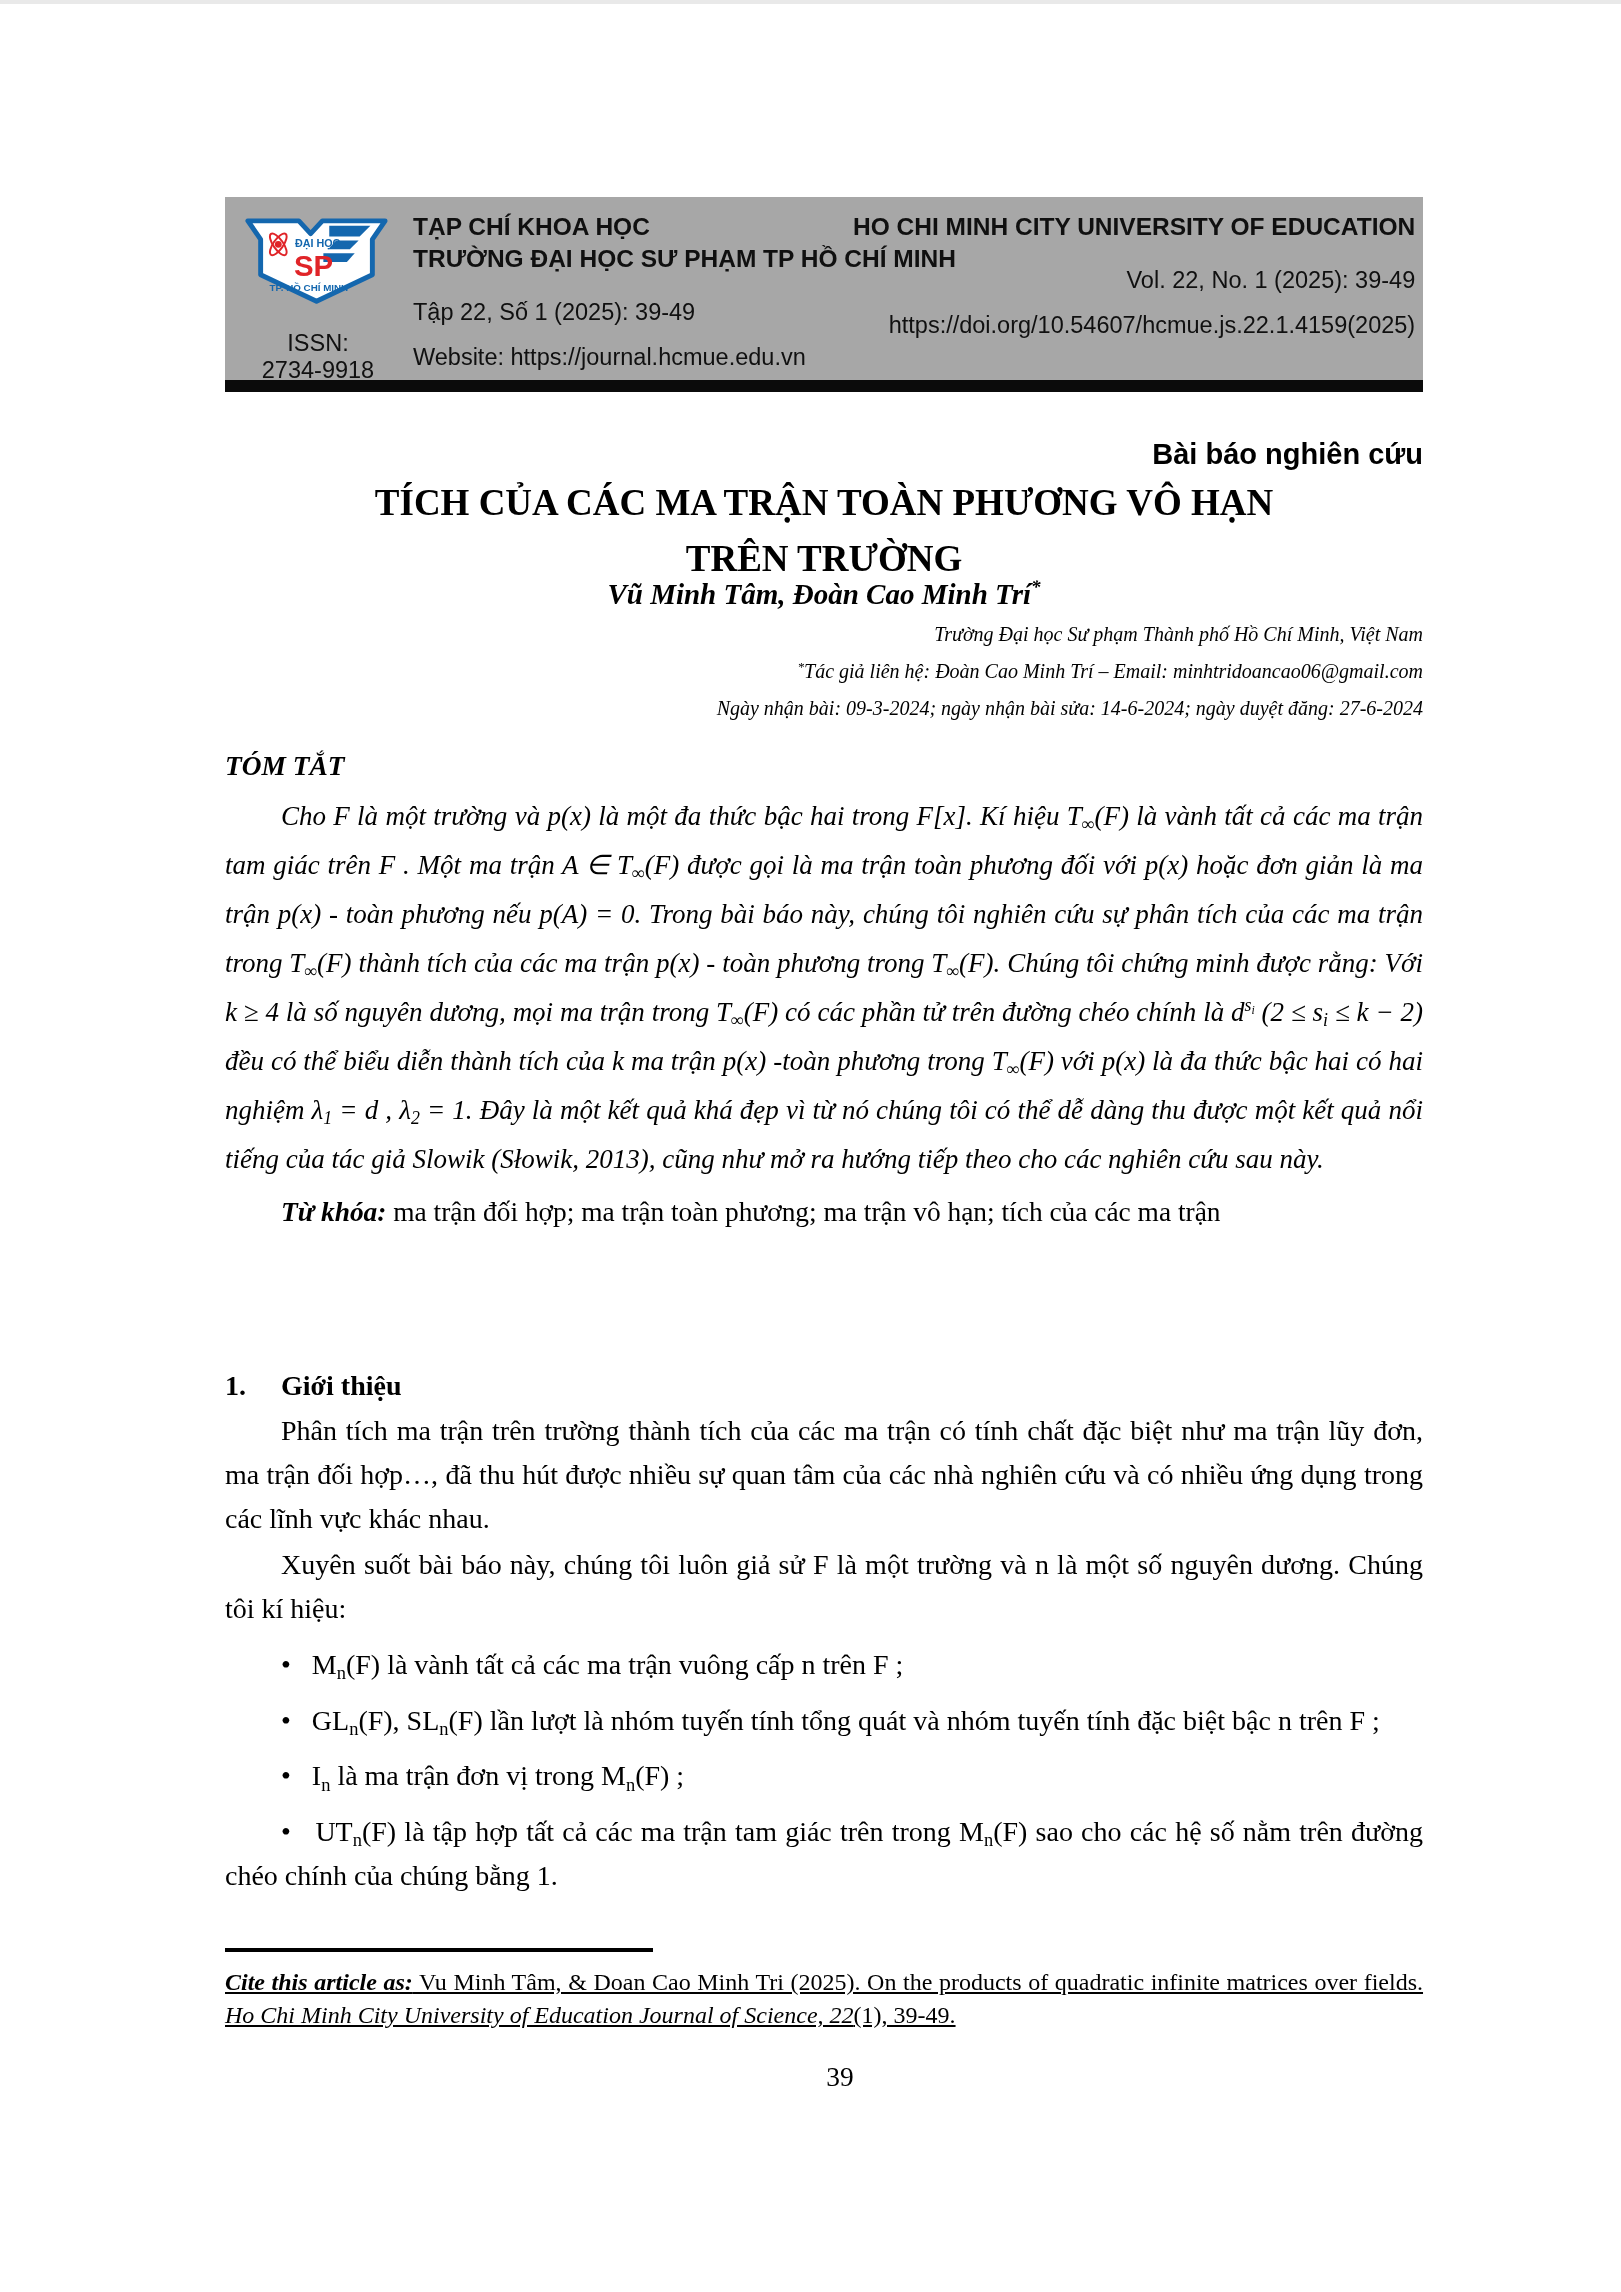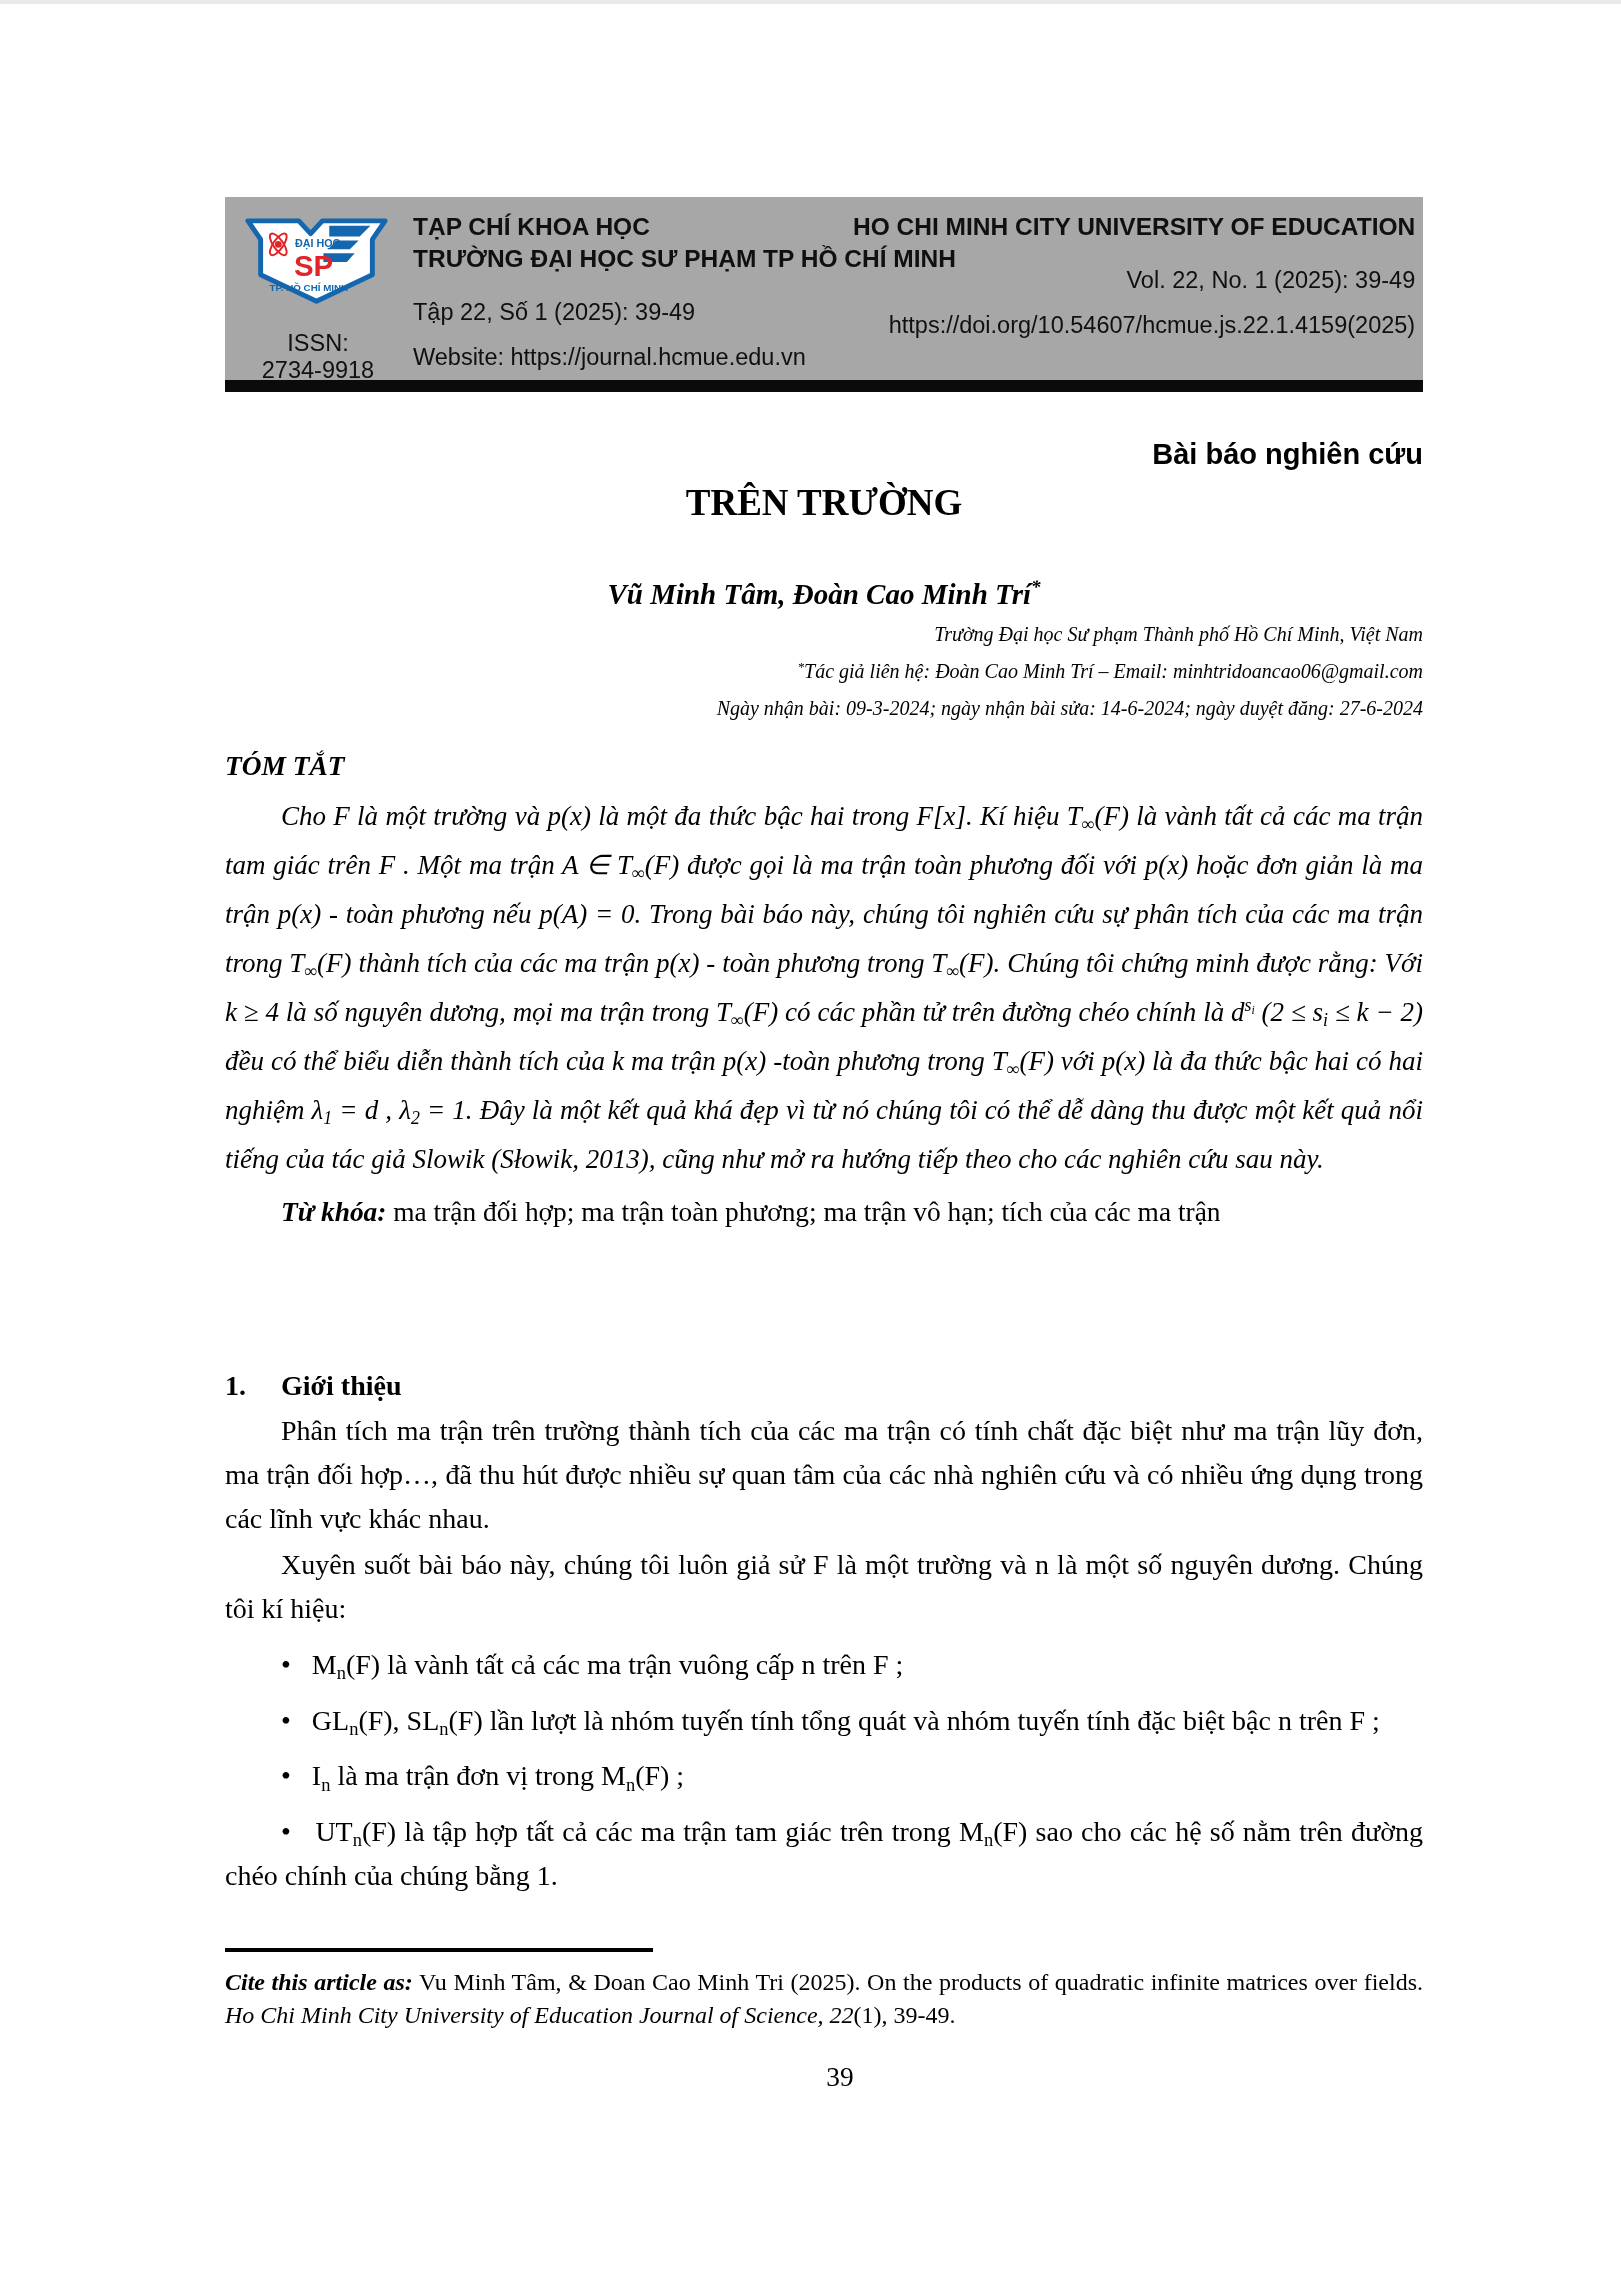--- a/index.html
+++ b/index.html
@@ -67,21 +67,21 @@
   
   .section1 { position:absolute; left:225px; top:1360px; width:1198px; font-size:28px; }
   .sec-heading { font-weight:bold; line-height:43px; }
   .sec-heading .sec-num { display:inline-block; width:56px; }
   .para { text-align:justify; text-indent:56px; line-height:44px; margin:2px 0 0 0; }
   .bullet { text-align:justify; text-indent:56px; line-height:44px; margin:11.8px 0 0 0; }
   
   .footnote-rule { position:absolute; left:225px; top:1944px; width:428px; height:3.9px; background:#000; }
   .footnote {
     position:absolute; left:225px; top:1962px; width:1198px;
-    font-size:24px; line-height:33px; text-align:justify;
+    font-size:24px; line-height:33px; text-align:justify;text-decoration:underline;
   }
   .cite-label { font-weight:bold; font-style:italic; }
   .page-number { position:absolute; left:241px; top:2058px; width:1198px; text-align:center; font-size:27.4px; }
   sup, sub { font-size:0.66em; line-height:0; position:relative; vertical-align:baseline; }
   sup { top:-0.55em; }
   sub { top:0.28em; }
 </style>
 </head>
 <body>
 
@@ -123,20 +123,21 @@
       <div class="h-issue">Vol. 22, No. 1 (2025): 39-49</div>
       <div class="h-site">https://doi.org/10.54607/hcmue.js.22.1.4159(2025)</div>
     </div>
   </div>
 
   <div class="black-bar"></div>
 
   <div class="article-type">Bài báo nghiên cứu</div>
 
   <div class="title-block">
+    <div>TÍCH CỦA CÁC MA TRẬN TOÀN PHƯƠNG VÔ HẠN</div>
     <div>TRÊN TRƯỜNG</div>
   </div>
 
   <div class="authors">Vũ Minh Tâm, Đoàn Cao Minh Trí<sup>*</sup></div>
   <div class="centered-italic affiliation">Trường Đại học Sư phạm Thành phố Hồ Chí Minh, Việt Nam</div>
   <div class="centered-italic contact"><sup>*</sup>Tác giả liên hệ: Đoàn Cao Minh Trí – Email: minhtridoancao06@gmail.com</div>
   <div class="centered-italic dates">Ngày nhận bài: 09-3-2024; ngày nhận bài sửa: 14-6-2024; ngày duyệt đăng: 27-6-2024</div>
 
   <div class="abstract">
     <div class="abstract-heading">TÓM TẮT</div>

